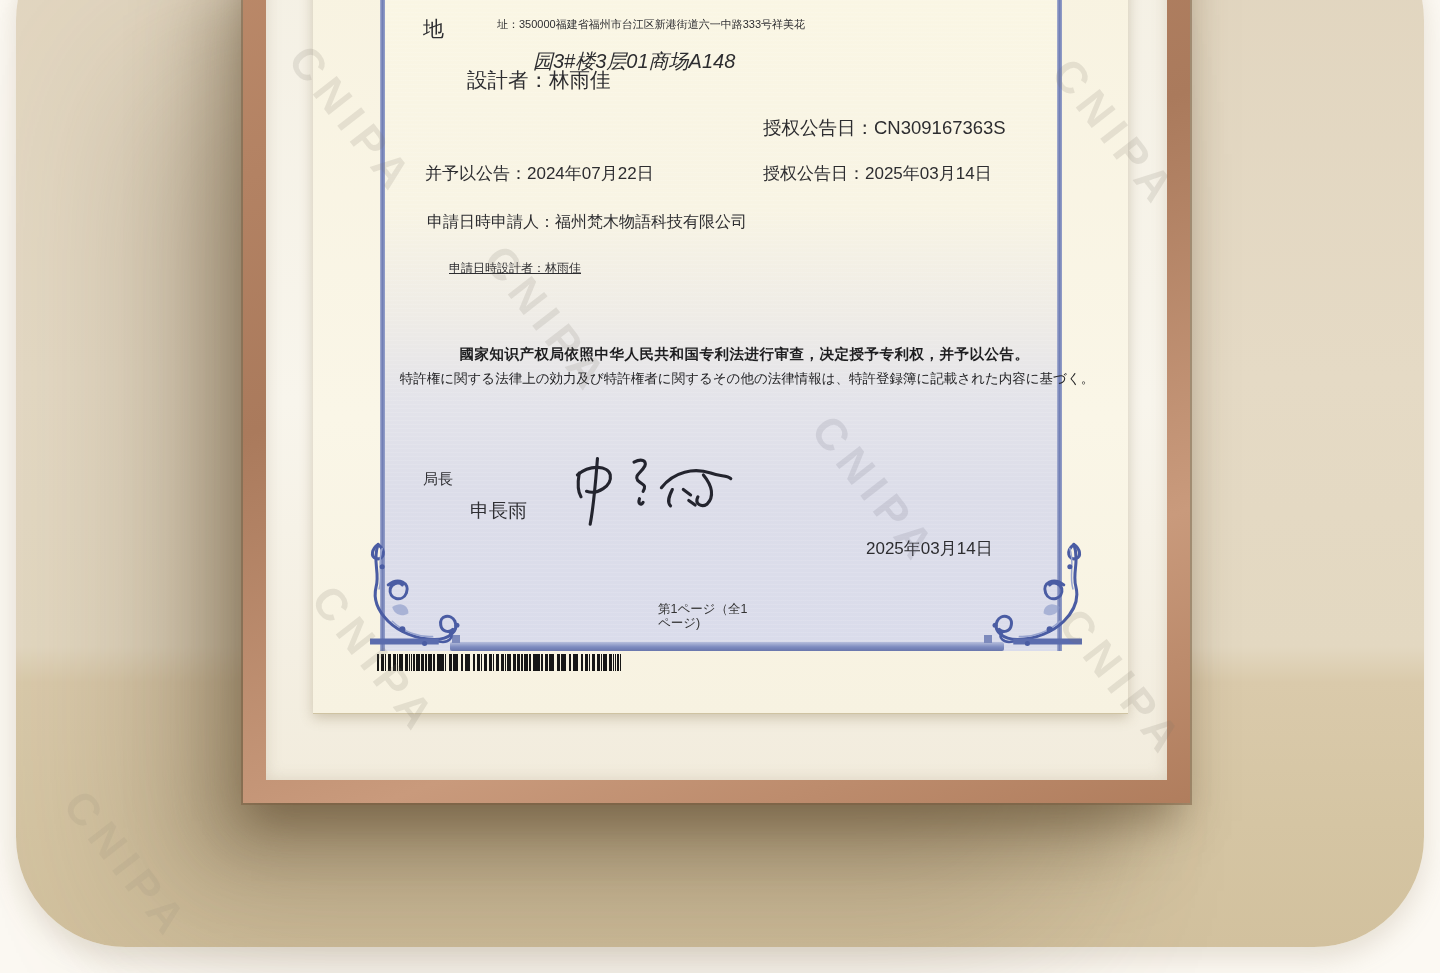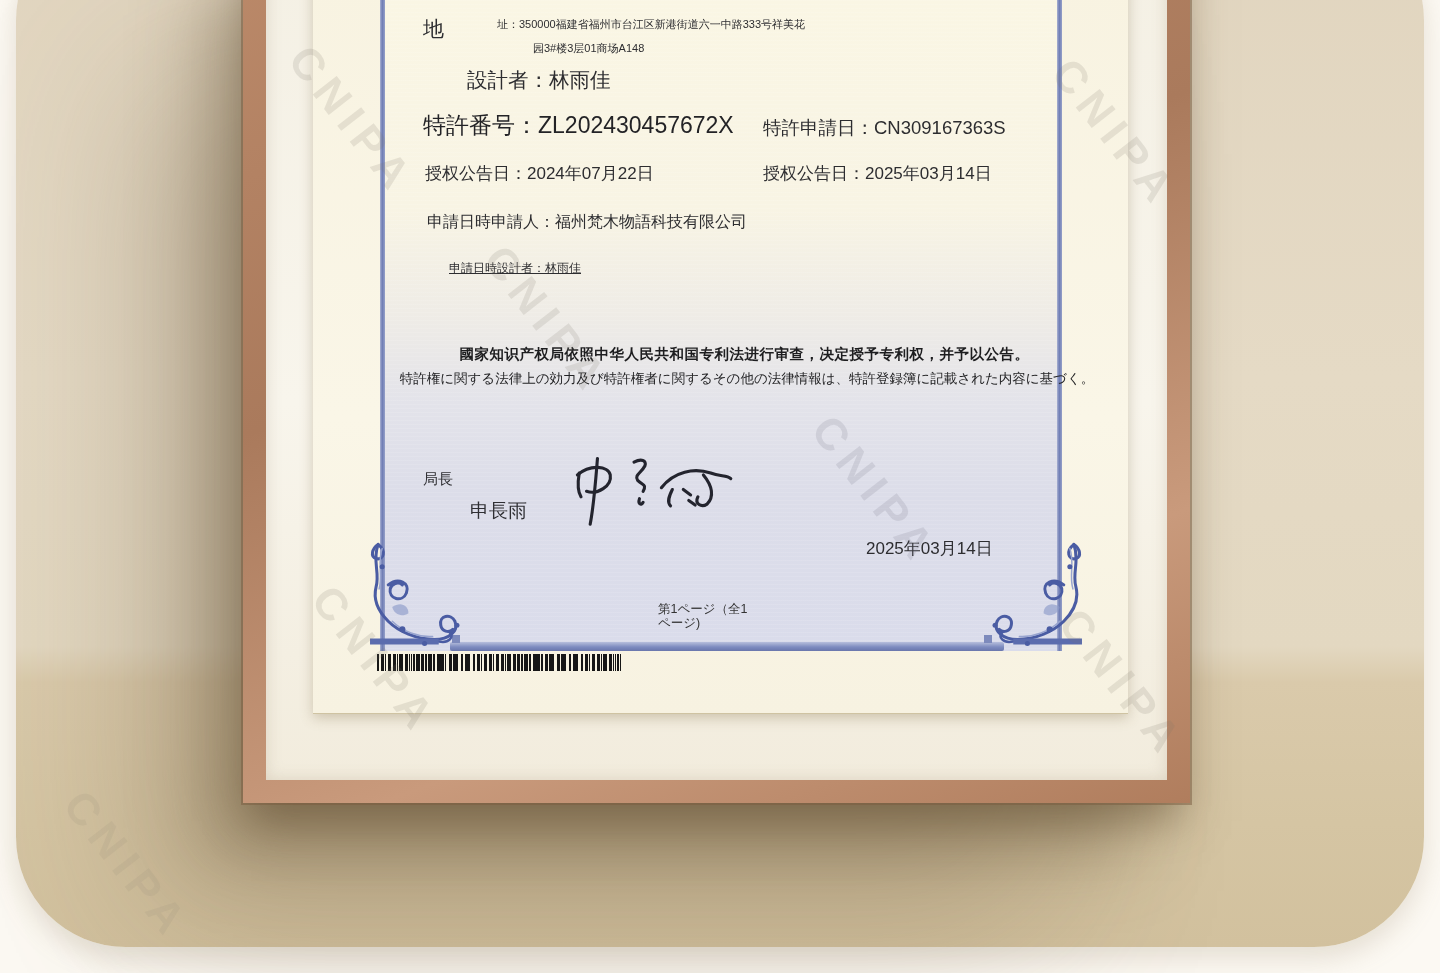--- a/index.html
+++ b/index.html
@@ -68,21 +68,21 @@
     background:linear-gradient(180deg,#b7bfdc 0%,#7e8cc0 55%,#6976ac 100%);}
   .notch{top:635px;width:8px;height:8px;background:#7d8abc;}
   .notch.n1{left:452px;} .notch.n2{left:984px;}
 
   .ornament{left:368px;top:542px;width:96px;height:112px;}
   .ornament.right{left:988px;transform:scaleX(-1);}
 
   .txt{white-space:nowrap;}
   .addr-label{left:423px;top:15px;font-size:21px;}
   .addr-l1{left:497px;top:17px;font-size:11px;}
-  .addr-l2{left:533px;top:41px;font-size:11px;}
+  .addr-l2{left:533px;top:48px;font-size:20px;font-style:italic;}
   .designer{left:423px;top:66px;font-size:20.5px;margin-left:44px;}
   .patno{left:423px;top:110px;font-size:23px;color:#232326;}
   .grantno{left:763px;top:115px;font-size:18.5px;}
   .filing{left:425px;top:162px;font-size:17px;}
   .grantdate{left:763px;top:162px;font-size:17px;}
   .applicant{left:427px;top:212px;font-size:16px;}
   .designer2{left:449px;top:260px;font-size:12px;text-decoration:underline;}
   .decree{left:384px;top:345px;width:721px;text-align:center;
     font-family:"Liberation Serif","DejaVu Serif",serif;
     font-weight:bold;font-size:14.5px;color:#1d1d1f;letter-spacing:.5px;}
@@ -169,23 +169,22 @@
           <circle cx="34" cy="86" r="3"></circle>
         <circle cx="56" cy="100" r="2.5"></circle>
           <circle cx="88" cy="82" r="2.5"></circle>
       </g>
     </svg>
 
     <div class="abs txt addr-label">地</div>
     <div class="abs txt addr-l1">址：350000福建省福州市台江区新港街道六一中路333号祥美花</div>
     <div class="abs txt addr-l2">园3#楼3层01商场A148</div>
     <div class="abs txt designer">設計者：林雨佳</div>
-    <div class="abs txt patno">特許番号：ZL202430457672X</div>
-    <div class="abs txt grantno">特許申請日：CN309167363S</div>
-    <div class="abs txt filing">授权公告日：2024年07月22日</div>
+    <div class="abs txt grantno">授权公告日：CN309167363S</div>
+    <div class="abs txt filing">并予以公告：2024年07月22日</div>
     <div class="abs txt grantdate">授权公告日：2025年03月14日</div>
     <div class="abs txt applicant">申請日時申請人：福州梵木物語科技有限公司</div>
     <div class="abs txt designer2">申請日時設計者：林雨佳</div>
     <div class="abs decree">國家知识产权局依照中华人民共和国专利法进行审查，决定授予专利权，并予以公告。</div>
     <div class="abs jpnote">特許権に関する法律上の効力及び特許権者に関するその他の法律情報は、特許登録簿に記載された内容に基づく。</div>
     <div class="abs txt btitle">局長</div>
     <div class="abs txt bname">申長雨</div>
 
     <svg class="abs sig" viewBox="0 0 230 100">
       <g fill="none" stroke="#23242e" stroke-width="3.4" stroke-linecap="round" stroke-linejoin="round">

